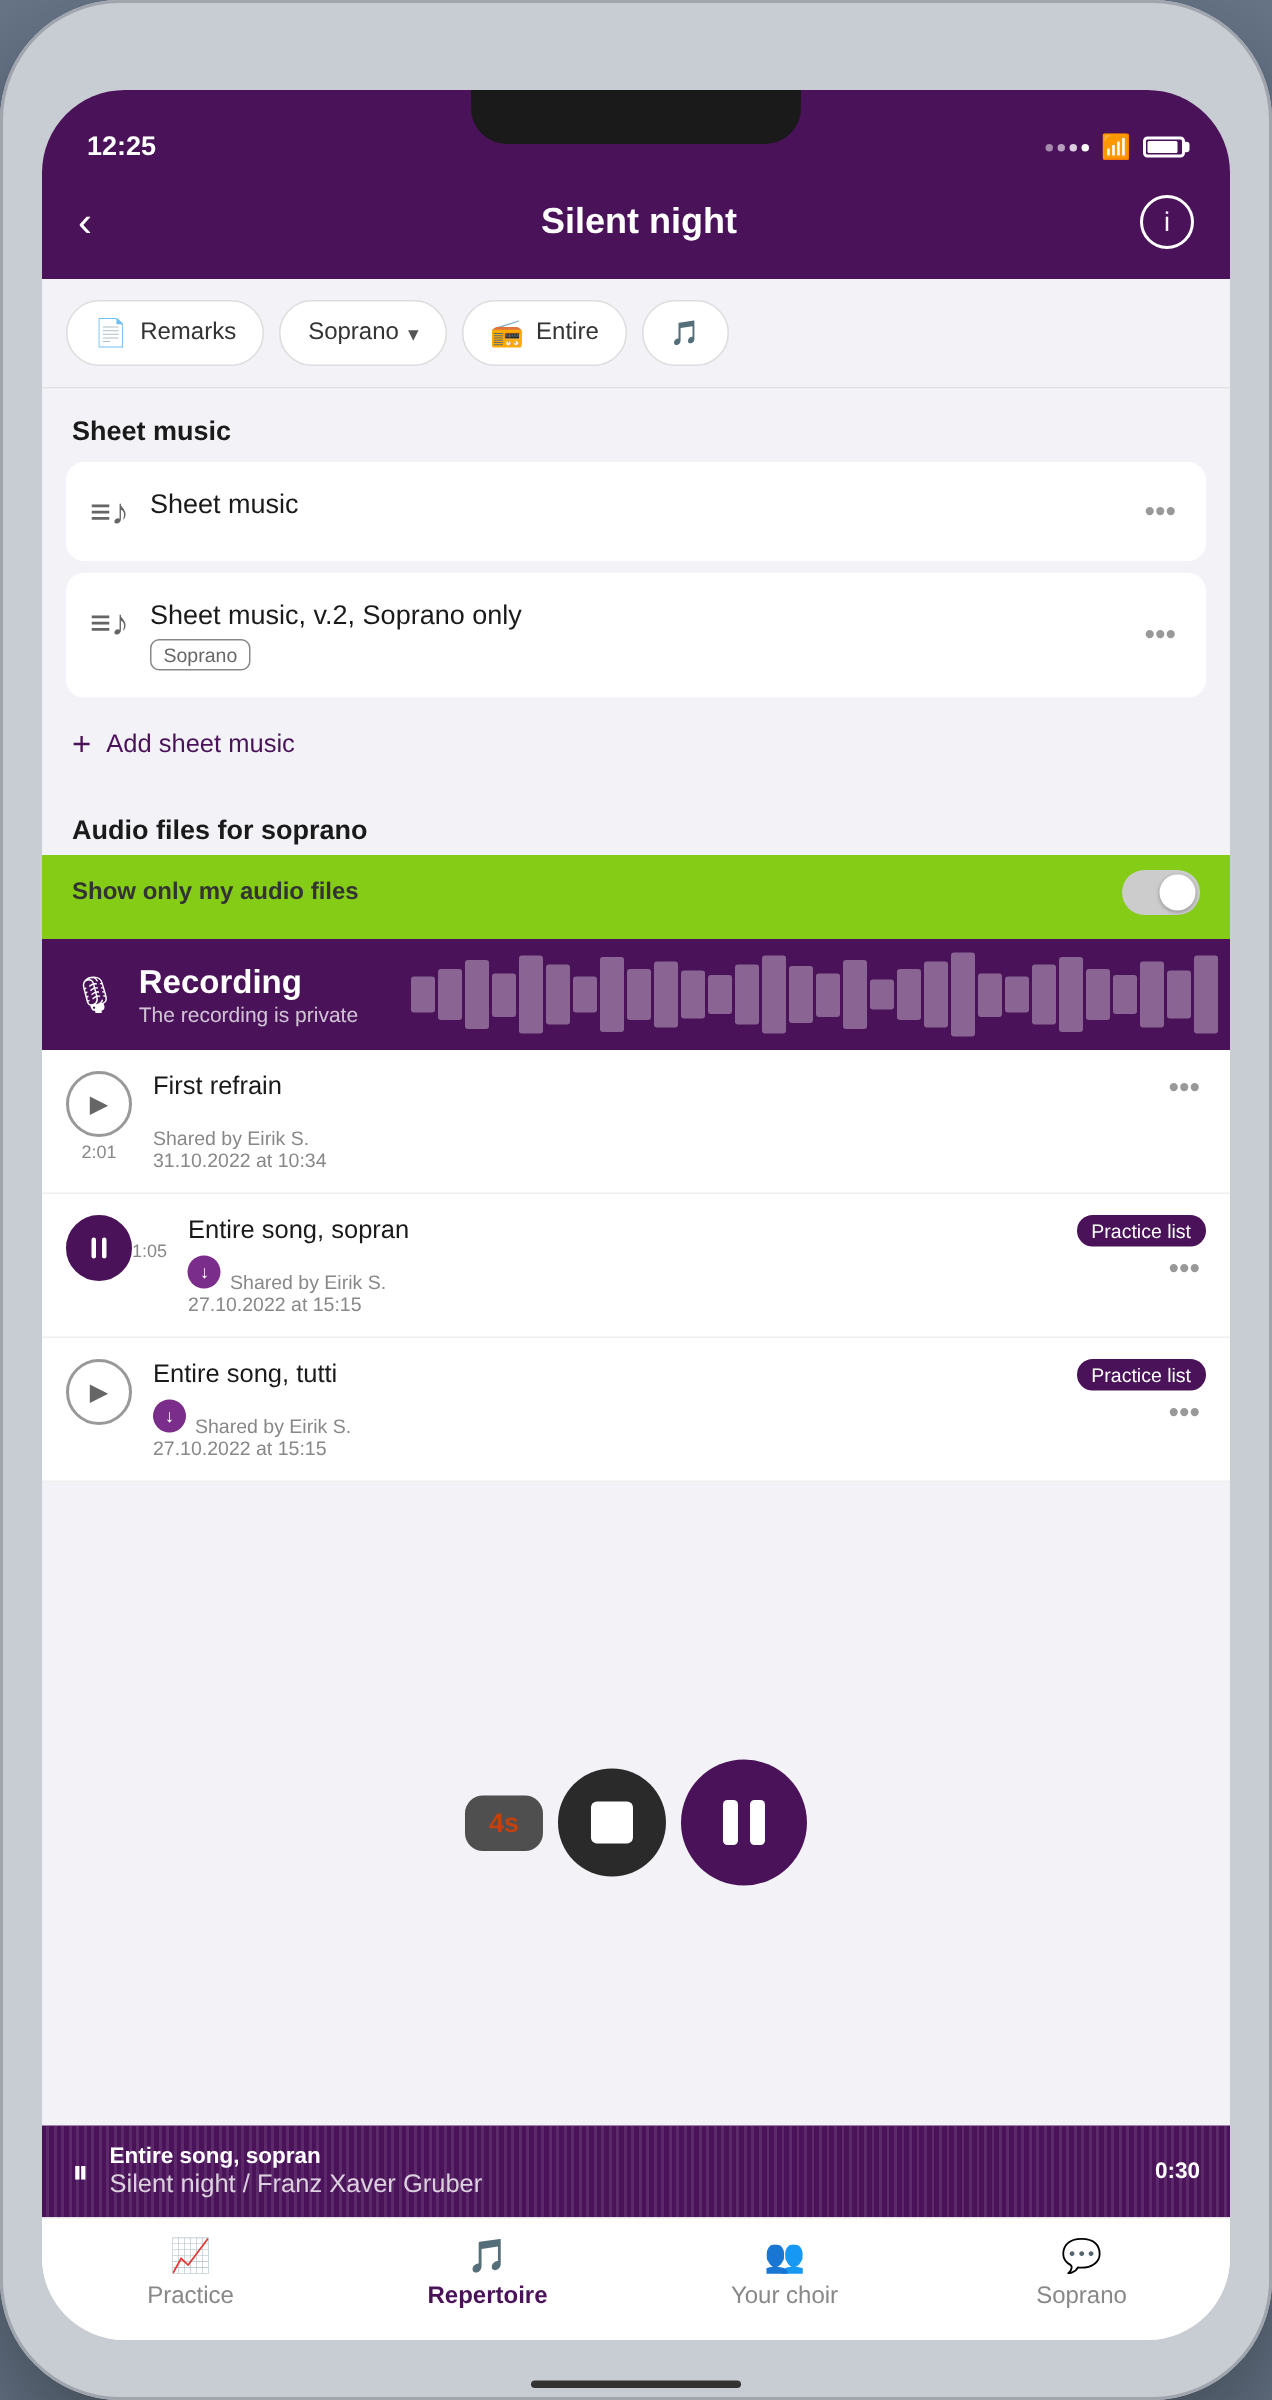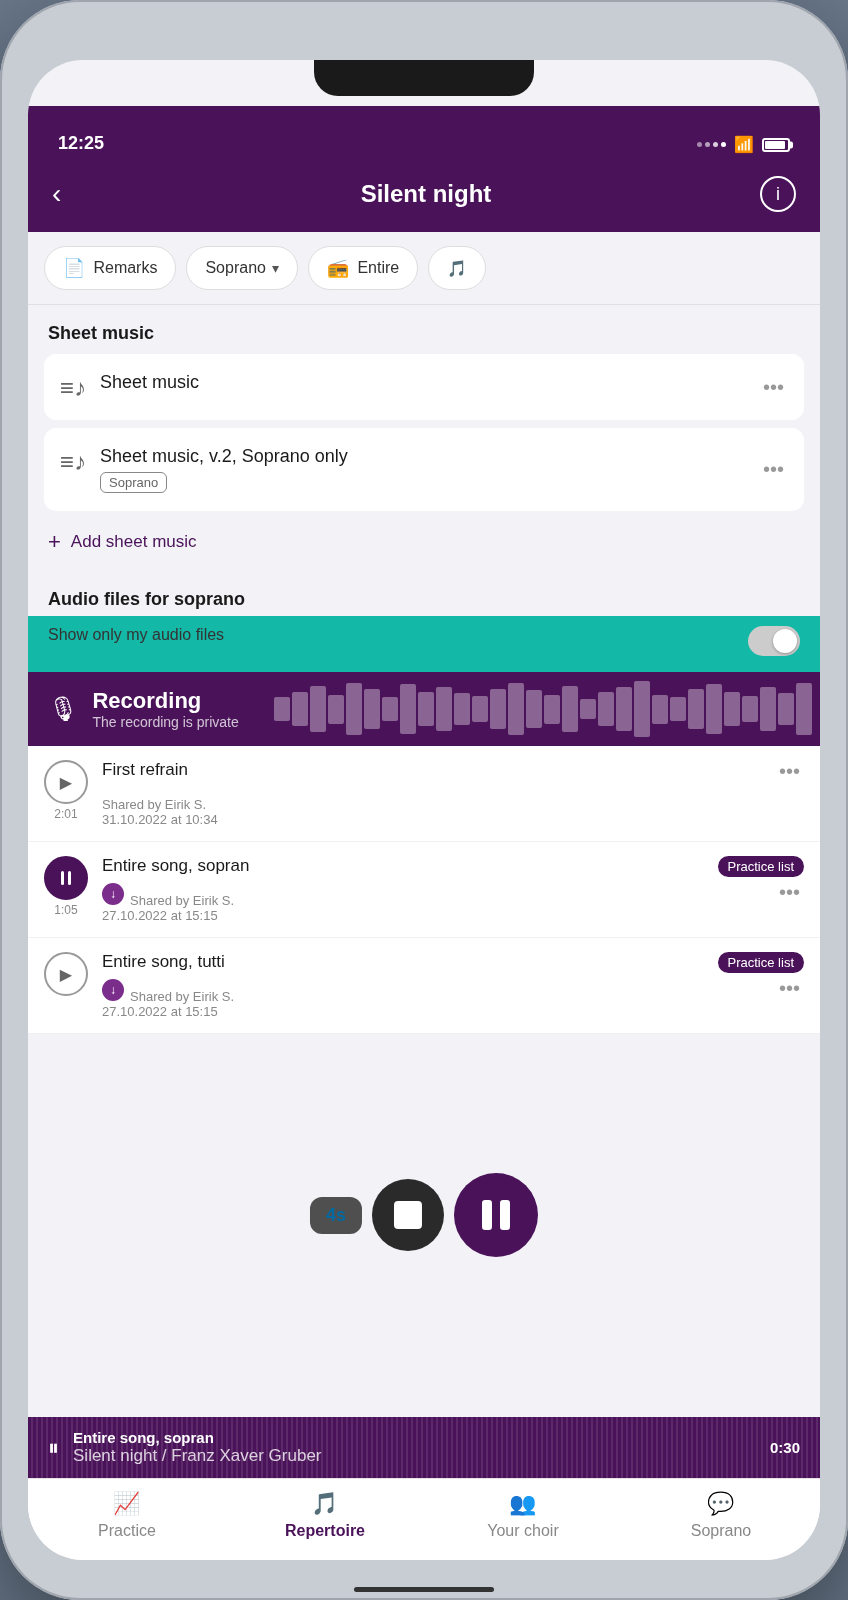--- a/index.html
+++ b/index.html
@@ -49,21 +49,20 @@
       background: #4a1259;
       height: 56px;
       display: flex;
       align-items: flex-end;
       justify-content: space-between;
       padding: 0 30px 8px;
       color: white;
       font-size: 18px;
       font-weight: 600;
       flex-shrink: 0;
-      margin-top: 46px;
     }
     .status-right {
       display: flex;
       align-items: center;
       gap: 8px;
     }
     .wifi-icon { font-size: 16px; }
     .battery-icon {
       width: 28px;
       height: 14px;
@@ -225,23 +224,25 @@
     .add-plus { font-size: 22px; font-weight: 300; }
     
     .audio-section-header {
       padding: 18px 20px 6px;
       font-size: 18px;
       font-weight: 700;
       color: #1a1a1a;
     }
     .toggle-row {
       display: flex;
+      align-items: center;
       justify-content: space-between;
       padding: 10px 20px 16px;
-      background: #14b8a6;
+      background: #84cc16;
+      font-weight: bold;
     }
     .toggle-label { font-size: 16px; color: #333; }
     .toggle {
       width: 52px;
       height: 30px;
       background: #ccc;
       border-radius: 15px;
       position: relative;
       cursor: pointer;
     }
@@ -344,21 +345,21 @@
       justify-content: center;
       gap: 10px;
       position: absolute;
       left: 50%;
       transform: translateX(-50%);
       bottom: 240px;
       z-index: 50;
     }
     .ctrl-label {
       background: rgba(50,50,50,0.85);
-      color: #0369a1;
+      color: #c2410c;
       border-radius: 12px;
       padding: 8px 16px;
       font-size: 18px;
       font-weight: 600;
     }
     .ctrl-stop {
       width: 72px;
       height: 72px;
       background: #2a2a2a;
       border-radius: 50%;
@@ -614,21 +615,21 @@
             <span class="track-meta">Shared by Eirik S.</span>
           </div>
           <div class="track-date">31.10.2022 at 10:34</div>
         </div>
         <div class="track-right">
           <span class="more-btn">•••</span>
         </div>
       </div>
 
       <div class="track-item" style="position:relative;">
-        <div style="display:flex;flex-direction:column;">
+        <div style="display:flex;flex-direction:row;align-items:center;">
           <div class="play-btn playing">
             <span style="display:flex;gap:4px;">
               <span style="width:3px;height:14px;background:white;display:block;border-radius:2px;"></span>
               <span style="width:3px;height:14px;background:white;display:block;border-radius:2px;"></span>
             </span>
           </div>
           <div class="track-duration">1:05</div>
         </div>
         <div class="track-info">
           <div class="track-title">Entire song, sopran</div>

